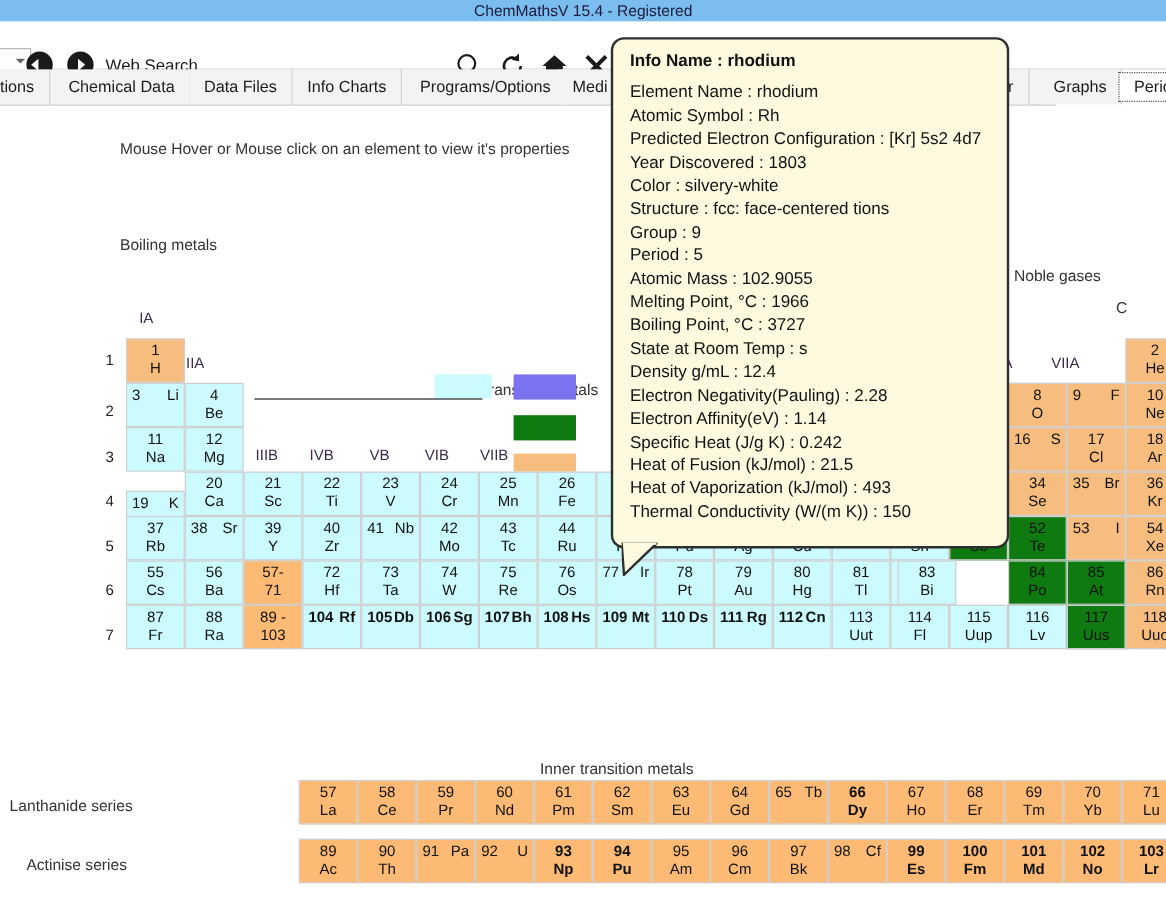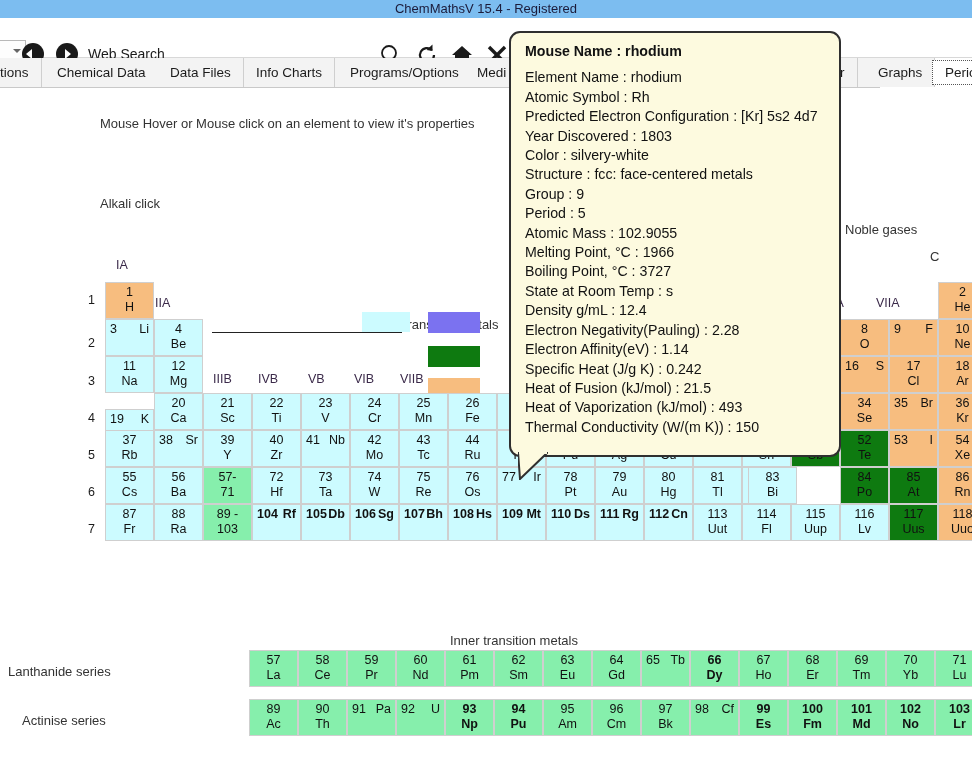--- a/index.html
+++ b/index.html
@@ -134,21 +134,21 @@
   .cell.stk .sym { left:0; right:0; top:17px; text-align:center; }
   
   .cell.inl .num { left:4px;  top:2px; }
   .cell.inl .sym { right:4px; top:2px; }
   .cell.bold { font-weight:bold; }
   .cell.bold .num, .cell.bold .sym { font-weight:bold; }
 
   .c-cyan   { background:#ccfbff; }
   .c-orange { background:#f7bd7f; }
   .c-green  { background:#0e7a10; }
-  .c-purple { background:#86efac; }
+  .c-purple { background:#fdba74; }
 
   
   #tooltip {
     position:absolute; left:509px; top:31px; width:332px; height:426px;
     background:#fdfadf;
     border:2px solid #2f2f2f;
     border-radius:11px;
     padding:9px 14px 6px 14px;
     font-size:14.2px;
     line-height:19.4px;
@@ -228,21 +228,21 @@
     <div class="tab" style="left: 465px;"><span>Medi</span></div>
     <div class="tab" style="left: 828px;"><span>r</span></div>
     <div class="tab" style="left: 866px;"><span>Graphs</span></div>
     <div class="tab selected" style="left: 932px;"><span>Perio</span></div>
   </div>
 
 <div id="canvas">
 
   <div id="hint">Mouse Hover or Mouse click on an element to view it's properties</div>
 
-  <div class="legend-label" id="lbl-alkali">Alkali click</div>
+  <div class="legend-label" id="lbl-alkali">Boiling metals</div>
   <div class="legend-label" id="lbl-noble">Noble gases</div>
   <div class="legend-label" id="lbl-trans">Transition metals</div>
   <div class="legend-label" id="lbl-inner">Inner transition metals</div>
   <div class="legend-label" id="lbl-lanth">Lanthanide series</div>
   <div class="legend-label" id="lbl-actin">Actinise series</div>
   <div class="legend-label" id="lbl-C">C</div>
 
   <div class="swatch" id="sw-cyan"></div>
   <div class="swatch" id="sw-purple"></div>
   <div class="swatch" id="sw-green"></div>
@@ -757,28 +757,28 @@
       </div>
     </div>
 
 </div>
 
 <svg id="tooltip-tail" viewBox="0 0 30 28">
   <path d="M0,0 L30,0 L2,27 Z" fill="#fdfadf" stroke="#2f2f2f" stroke-width="2"></path>
   <rect x="1" y="-4" width="28" height="6" fill="#fdfadf"></rect>
 </svg>
 <div id="tooltip">
-  <div class="tt-title">Mouse Name : rhodium</div>
+  <div class="tt-title">Info Name : rhodium</div>
   <div id="tt-rows">
       <div class="tt-row">Element Name : rhodium</div>
       <div class="tt-row">Atomic Symbol : Rh</div>
       <div class="tt-row">Predicted Electron Configuration : [Kr] 5s2 4d7</div>
       <div class="tt-row">Year Discovered : 1803</div>
       <div class="tt-row">Color : silvery-white</div>
-      <div class="tt-row">Structure : fcc: face-centered metals</div>
+      <div class="tt-row">Structure : fcc: face-centered tions</div>
       <div class="tt-row">Group : 9</div>
       <div class="tt-row">Period : 5</div>
       <div class="tt-row">Atomic Mass : 102.9055</div>
       <div class="tt-row">Melting Point, °C : 1966</div>
       <div class="tt-row">Boiling Point, °C : 3727</div>
       <div class="tt-row">State at Room Temp : s</div>
       <div class="tt-row">Density g/mL : 12.4</div>
       <div class="tt-row">Electron Negativity(Pauling) : 2.28</div>
       <div class="tt-row">Electron Affinity(eV) : 1.14</div>
       <div class="tt-row">Specific Heat (J/g K) : 0.242</div>

